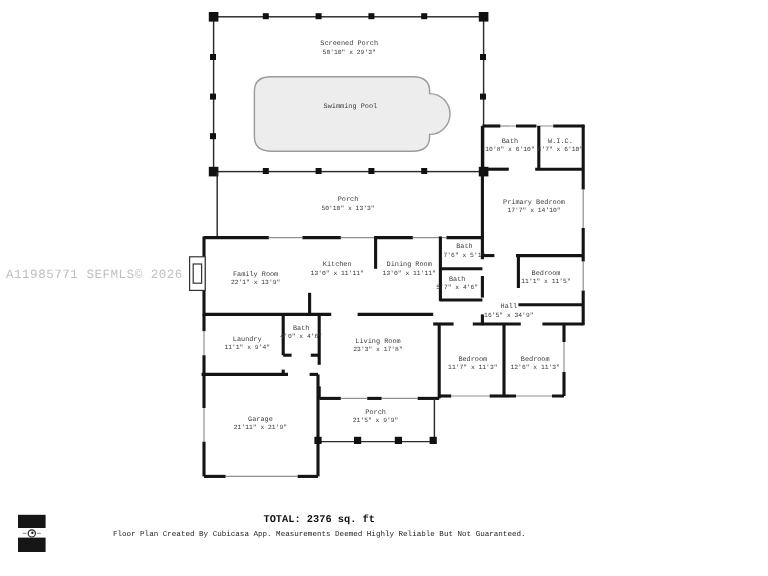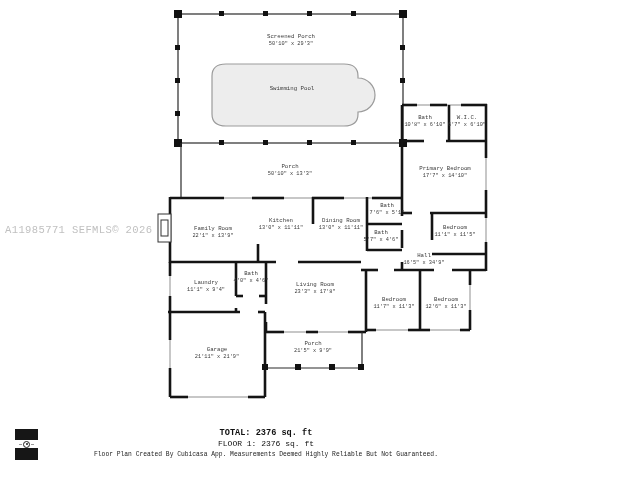--- a/index.html
+++ b/index.html
@@ -252,21 +252,20 @@
   </div>
   <div class="lbl" style="left:313px;top:347px">
     <span class="rn">Porch</span>
     <span class="rd">21'5" x 9'9"</span>
   </div>
 
   <div class="watermark">A11985771  SEFMLS© 2026</div>
 
   <div class="summary">
     <div class="sum-total">TOTAL: 2376 sq. ft</div>
-    <div class="sum-line">FLOOR 1: 2376 sq. ft</div>
     <div class="disclaimer">Floor Plan Created By Cubicasa App. Measurements Deemed Highly Reliable But Not Guaranteed.</div>
   </div>
 
   <div class="badge">
     <div class="badge-blk badge-top"></div>
     <div class="badge-mid">
       <span class="badge-tick"></span>
         <span class="badge-circle"></span>
         <span class="badge-tick"></span>
     </div>

